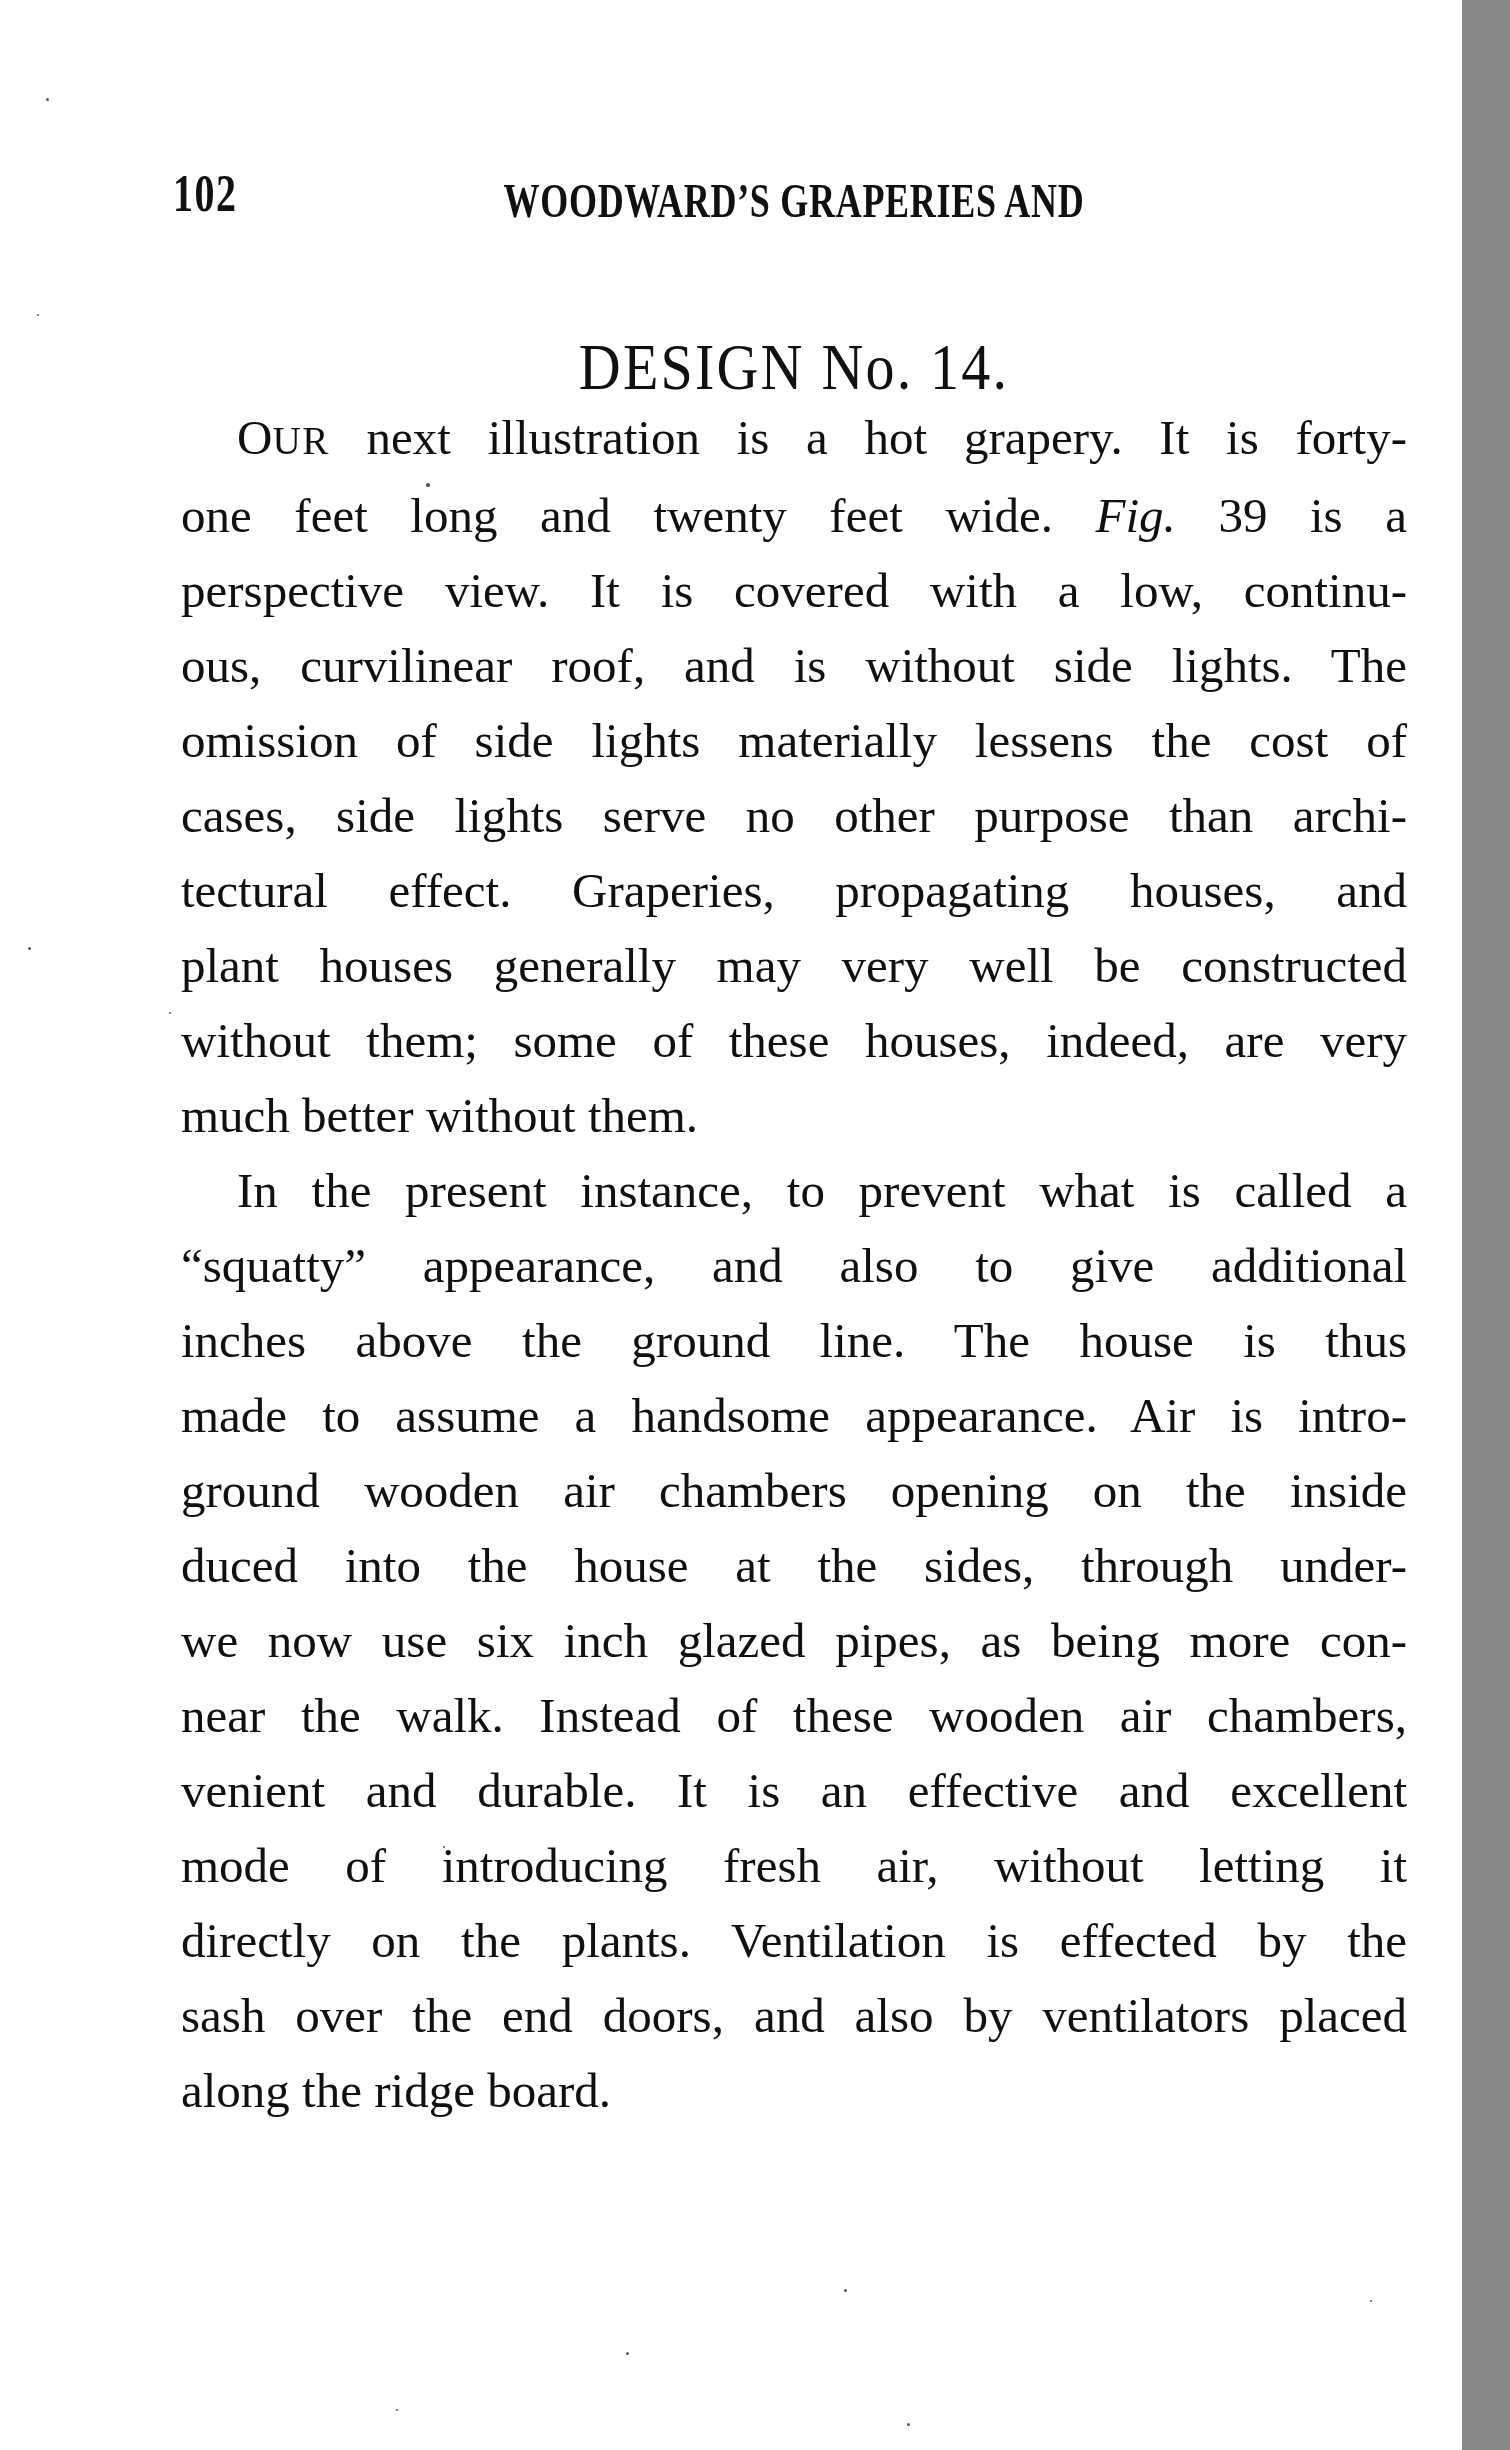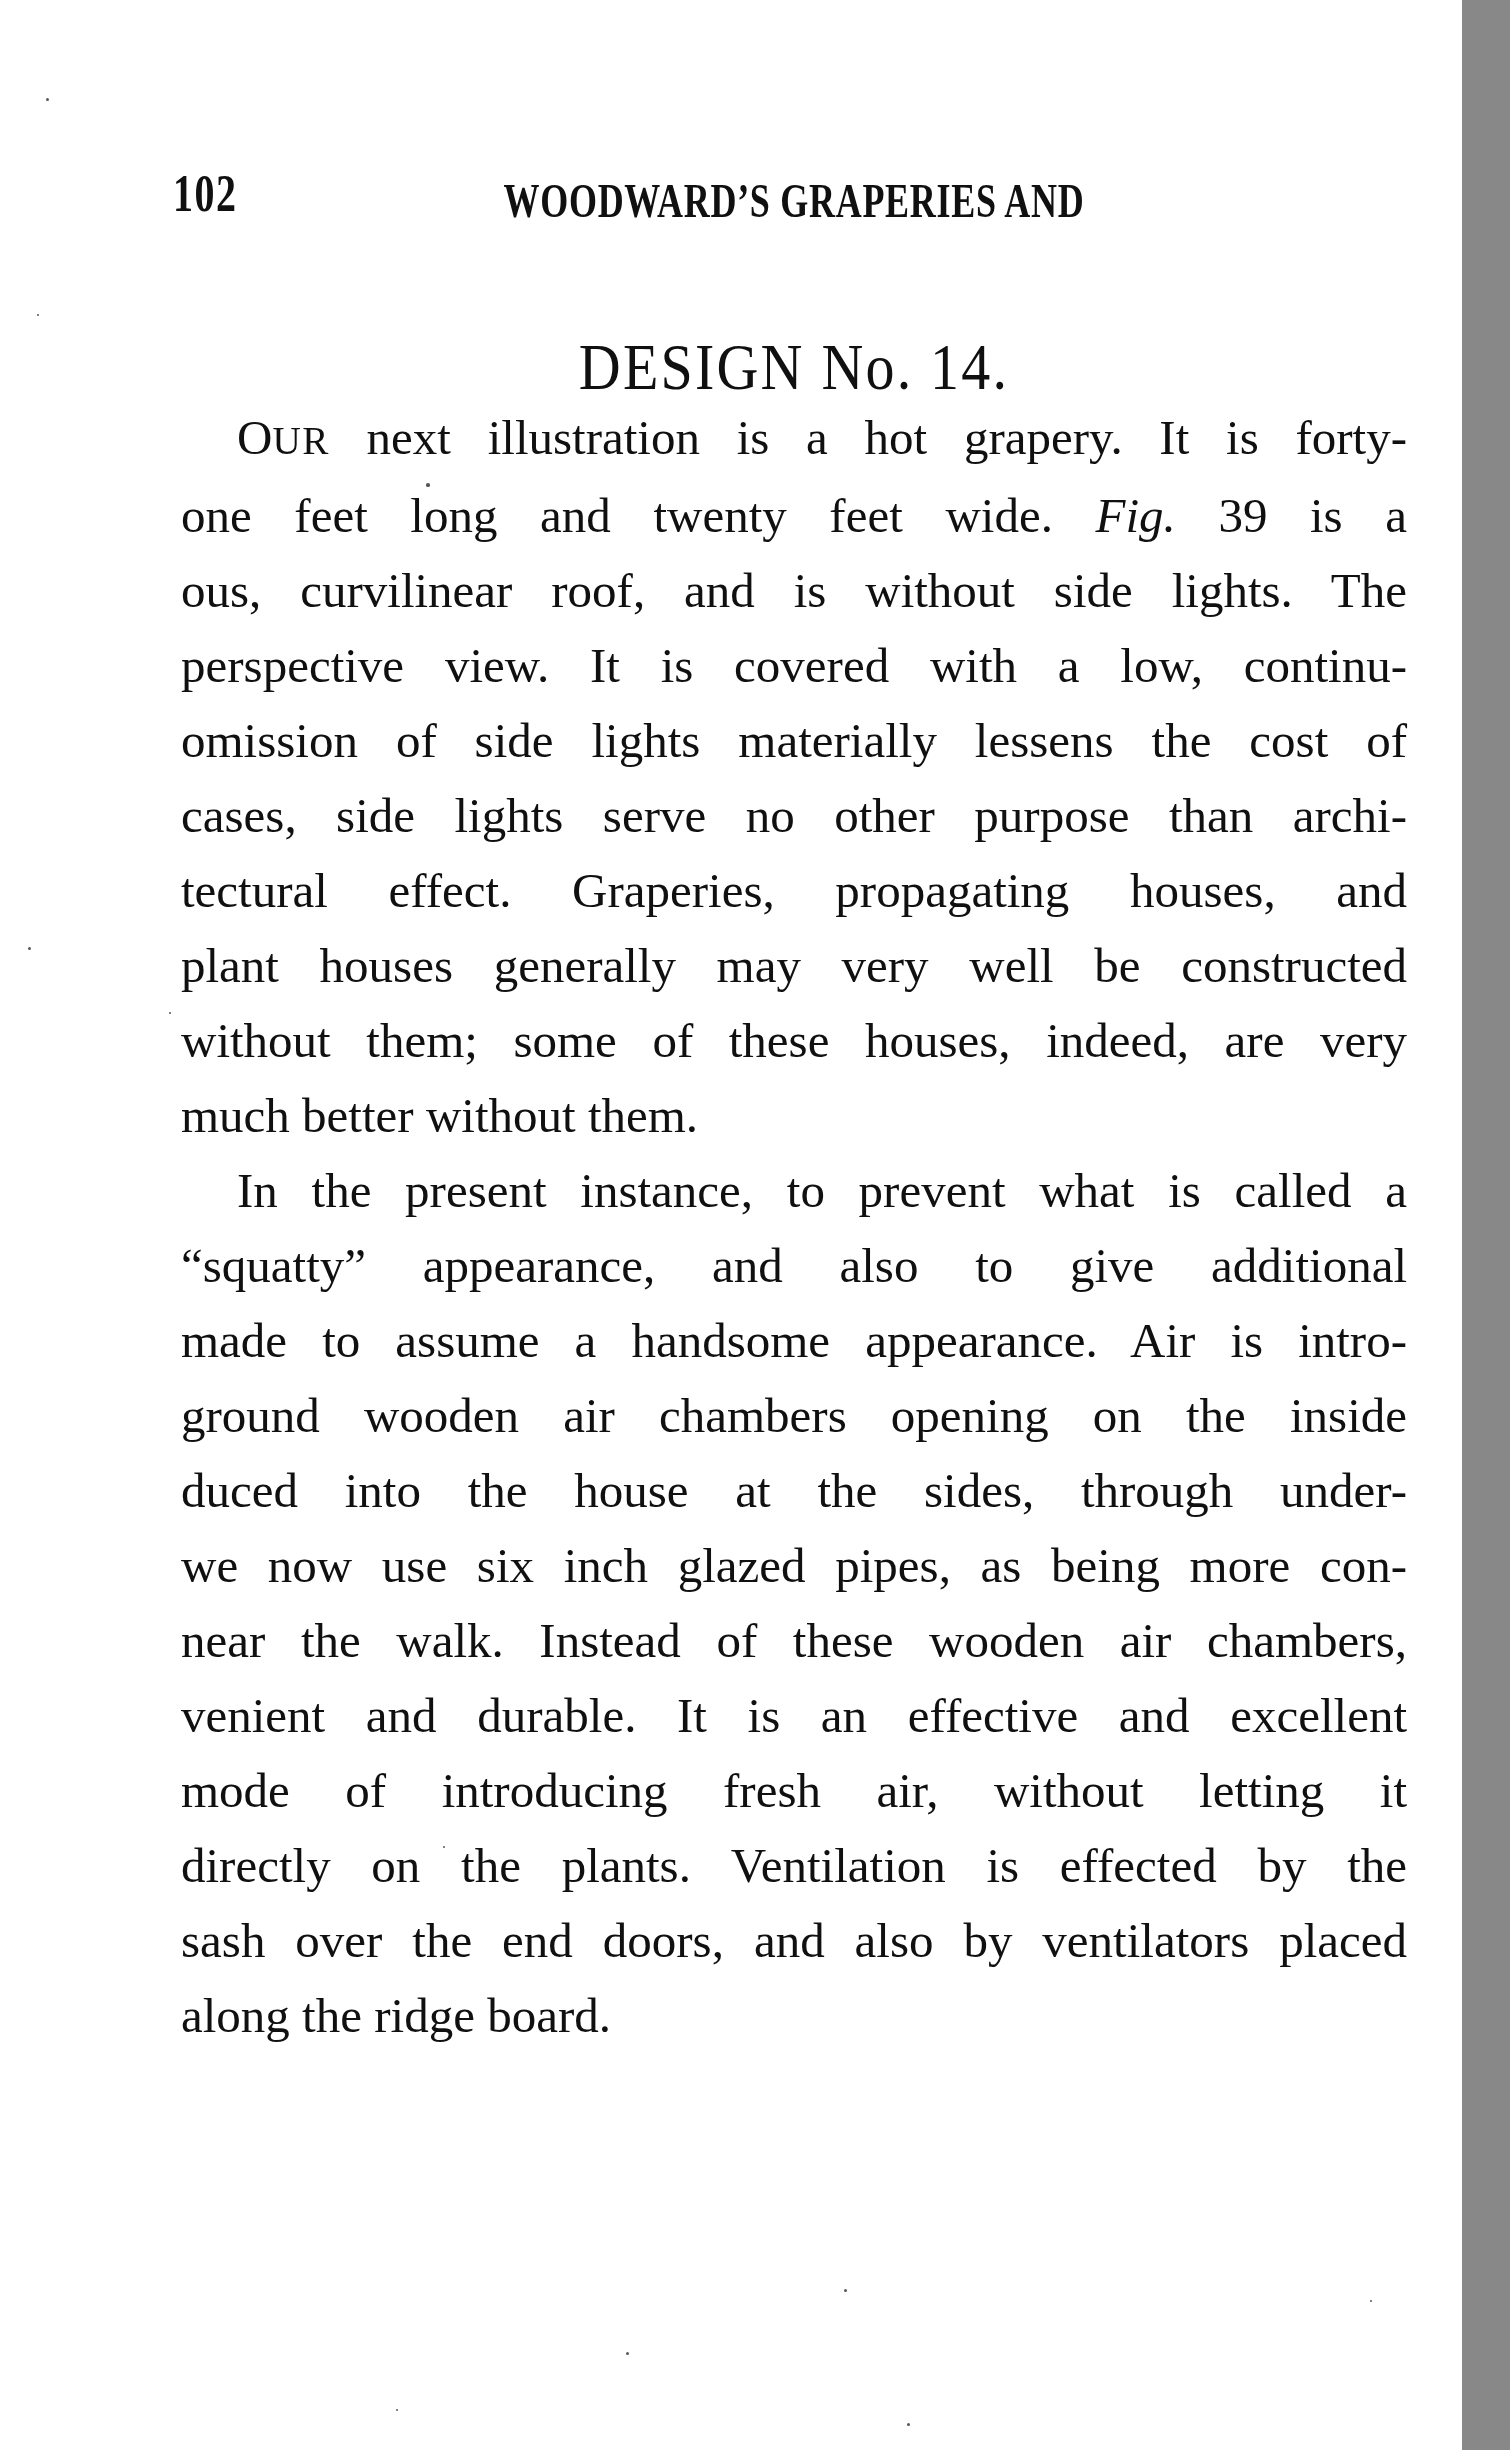--- a/index.html
+++ b/index.html
@@ -46,32 +46,33 @@
   <div class="pagenum">102</div>
 
   <div class="runhead">WOODWARD’S GRAPERIES AND</div>
 
   <div class="heading">DESIGN No. 14.</div>
 
   <div id="body-text">
       <div class="para">
         <div class="line indent"><span>O</span><span class="seg-sc">UR</span><span> next illustration is a hot grapery.  It is forty-</span></div>
         <div class="line"><span>one feet long and twenty feet wide.  </span><span class="seg-italic">Fig.</span><span> 39 is a</span></div>
+        <div class="line"><span>perspective view.  It is covered with a low, continu-</span></div>
         <div class="line"><span>ous, curvilinear roof, and is without side lights.  The</span></div>
-        <div class="line"><span>perspective view.  It is covered with a low, continu-</span></div>
         <div class="line"><span>omission of side lights materially lessens the cost of</span></div>
         <div class="line"><span>cases, side lights serve no other purpose than archi-</span></div>
         <div class="line"><span>tectural effect.  Graperies, propagating houses, and</span></div>
         <div class="line"><span>plant houses generally may very well be constructed</span></div>
         <div class="line"><span>without them; some of these houses, indeed, are very</span></div>
         <div class="line last"><span>much better without them.</span></div>
       </div>
       <div class="para">
         <div class="line indent"><span>In the present instance, to prevent what is called a</span></div>
         <div class="line"><span>“squatty” appearance, and also to give additional</span></div>
+        <div class="line"><span>inches above the ground line.  The house is thus</span></div>
         <div class="line"><span>made to assume a handsome appearance.  Air is intro-</span></div>
         <div class="line"><span>ground wooden air chambers opening on the inside</span></div>
         <div class="line"><span>duced into the house at the sides, through under-</span></div>
         <div class="line"><span>we now use six inch glazed pipes, as being more con-</span></div>
         <div class="line"><span>near the walk.  Instead of these wooden air chambers,</span></div>
         <div class="line"><span>venient and durable.  It is an effective and excellent</span></div>
         <div class="line"><span>mode of introducing fresh air, without letting it</span></div>
         <div class="line"><span>directly on the plants.  Ventilation is effected by the</span></div>
         <div class="line"><span>sash over the end doors, and also by ventilators placed</span></div>
         <div class="line last"><span>along the ridge board.</span></div>

